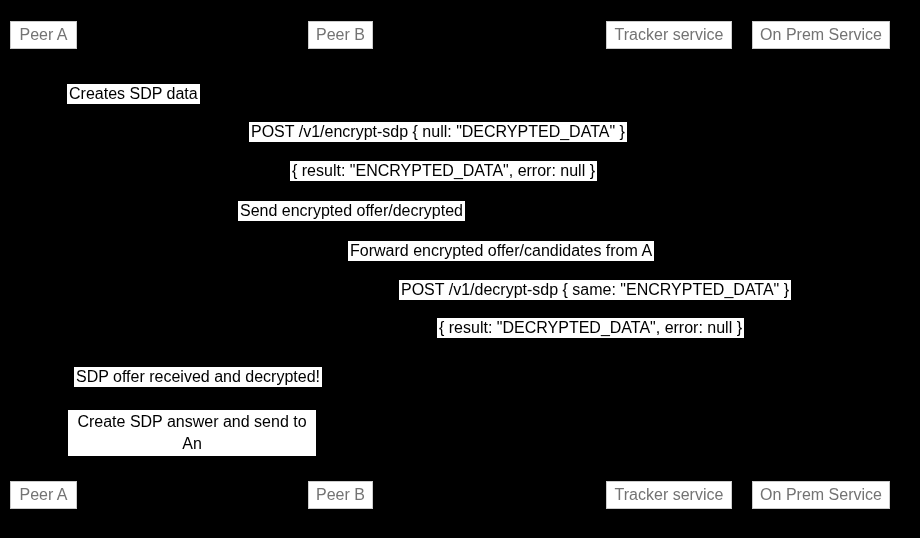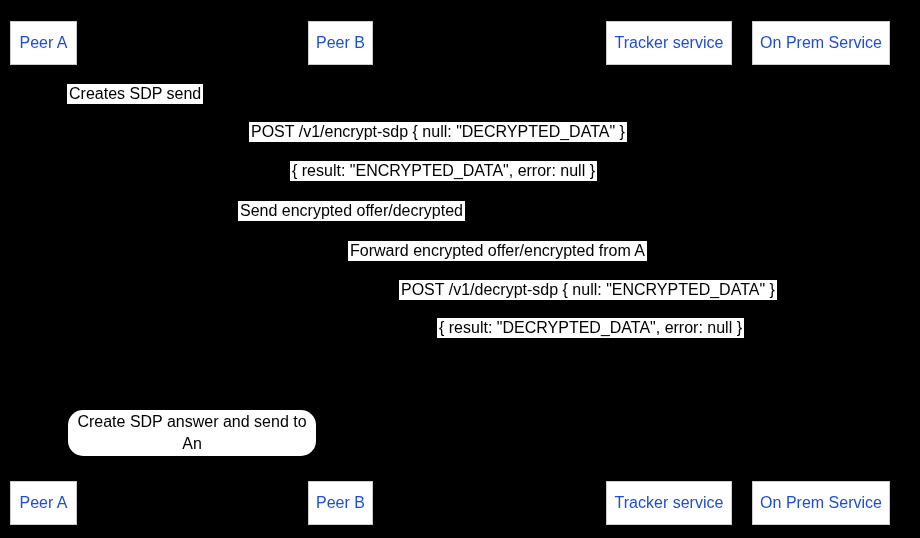--- a/index.html
+++ b/index.html
@@ -10,23 +10,23 @@
   #canvas {
     position: relative;
     width: 920px;
     height: 538px;
     background: #000000;
     overflow: hidden;
     font-family: "Liberation Sans", "DejaVu Sans", sans-serif;
   }
   .actor-box {
     position: absolute;
-    height: 44px;
+    height: 28px;
     background: #ffffff;
-    color: #1d4ed8;
+    color: #737373;
     border: 1px solid #cccccc;
     box-sizing: border-box;
     display: flex;
     align-items: center;
     justify-content: center;
     font-size: 16px;
     white-space: nowrap;
   }
   .msg {
     position: absolute;
@@ -61,47 +61,48 @@
   .a-bot-3 { left: 752px; top: 481px; width: 138px; }
   
   .m-0 { left: 67px;  top: 84px;  }
   .m-1 { left: 249px; top: 122px; }
   .m-2 { left: 290px; top: 161px; }
   .m-3 { left: 238px; top: 201px; }
   .m-4 { left: 348px; top: 241px; }
   .m-5 { left: 399px; top: 280px; }
   .m-6 { left: 437px; top: 318px; }
   .m-7 { left: 74px;  top: 367px; }
-  .note-pos { left: 68px; top: 410px; width: 248px; height: 46px; border-radius: 15px; }
+  .note-pos { left: 68px; top: 410px; width: 248px; height: 46px; }
 </style>
 </head>
 <body>
 
 <div id="canvas">
 
   <div class="actor-box a-top-0">
     <span>Peer A</span>
   </div>
   <div class="actor-box a-top-1">
     <span>Peer B</span>
   </div>
   <div class="actor-box a-top-2">
     <span>Tracker service</span>
   </div>
   <div class="actor-box a-top-3">
     <span>On Prem Service</span>
   </div>
 
-  <div class="msg m-0">Creates SDP send</div>
+  <div class="msg m-0">Creates SDP data</div>
   <div class="msg m-1">POST /v1/encrypt-sdp { null: "DECRYPTED_DATA" }</div>
   <div class="msg m-2">{ result: "ENCRYPTED_DATA", error: null }</div>
   <div class="msg m-3">Send encrypted offer/decrypted</div>
-  <div class="msg m-4">Forward encrypted offer/encrypted from A</div>
-  <div class="msg m-5">POST /v1/decrypt-sdp { null: "ENCRYPTED_DATA" }</div>
+  <div class="msg m-4">Forward encrypted offer/candidates from A</div>
+  <div class="msg m-5">POST /v1/decrypt-sdp { same: "ENCRYPTED_DATA" }</div>
   <div class="msg m-6">{ result: "DECRYPTED_DATA", error: null }</div>
+  <div class="msg m-7">SDP offer received and decrypted!</div>
 
   <div class="note-box note-pos">
     <div>Create SDP answer and send to An</div>
     <div>using the same mechanism</div>
   </div>
 
   <div class="actor-box a-bot-0">
     <span>Peer A</span>
   </div>
   <div class="actor-box a-bot-1">

